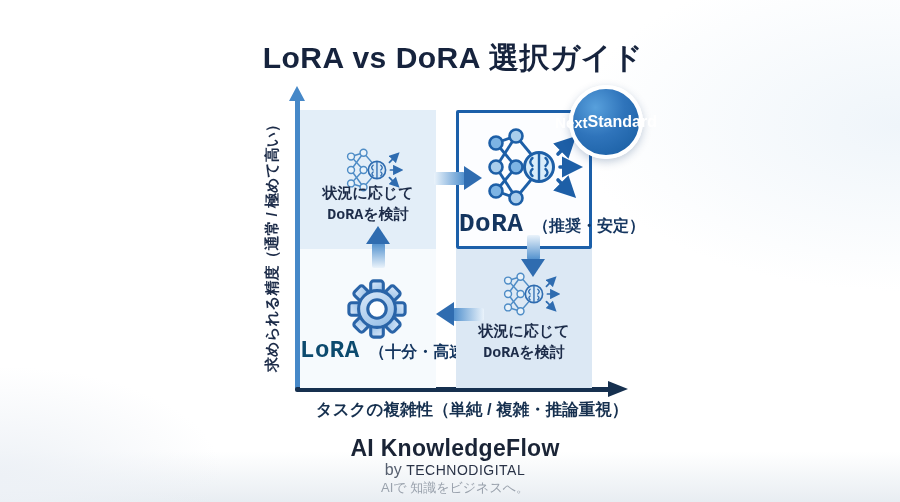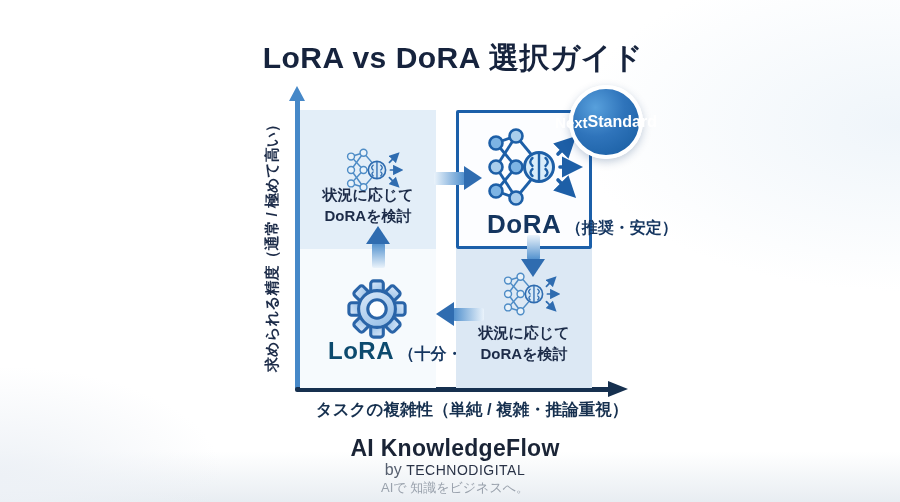--- a/index.html
+++ b/index.html
@@ -59,37 +59,37 @@
     white-space: nowrap;
   }
   .x-axis-label {
     position: absolute; left: 292px; top: 399px; width: 360px;
     text-align: center;
     font-size: 16.5px; font-weight: 700; color: #16304f;
     white-space: nowrap;
   }
 
   
-  .quad { position: absolute; width: 136px; height: 139px; box-sizing: border-box; }
+  .quad { position: absolute; width: 136px; height: 139px; box-sizing: border-box; font-family: Liberation Mono, monospace; }
   .quad-tl { left: 300px; top: 110px; background: #e3eef8; }
   .quad-tr { left: 456px; top: 110px; background: #fcfdff; border: 3.5px solid #1b5fa9; border-radius: 2px; }
   .quad-bl { left: 300px; top: 249px; background: #f6fafd; }
   .quad-br { left: 456px; top: 249px; background: #dce8f4; }
 
   .quad-lines {
     position: absolute; left: 0; width: 100%;
     text-align: center; font-size: 15px; font-weight: 700;
     color: #1d2c49; line-height: 21px; white-space: nowrap;
   }
   .quad-tl .quad-lines { top: 74px; }
   .quad-br .quad-lines { top: 73px; }
 
   .name-row {
     position: absolute; left: 0; width: 100%;
-    text-align: center; white-space: nowrap; padding-left: 28px;
+    text-align: center; white-space: nowrap;
   }
   .quad-tr .name-row { top: 96px; }
   .quad-bl .name-row { top: 88px; }
   .big-name { font-size: 26px; font-weight: 800; color: #14355f; letter-spacing: 0.5px; }
   .big-name.lora { color: #0c4a6e; font-size: 24px; }
   .qualifier { font-size: 16px; font-weight: 800; color: #14355f; }
 
   .icon-abs { position: absolute; }
 
   

